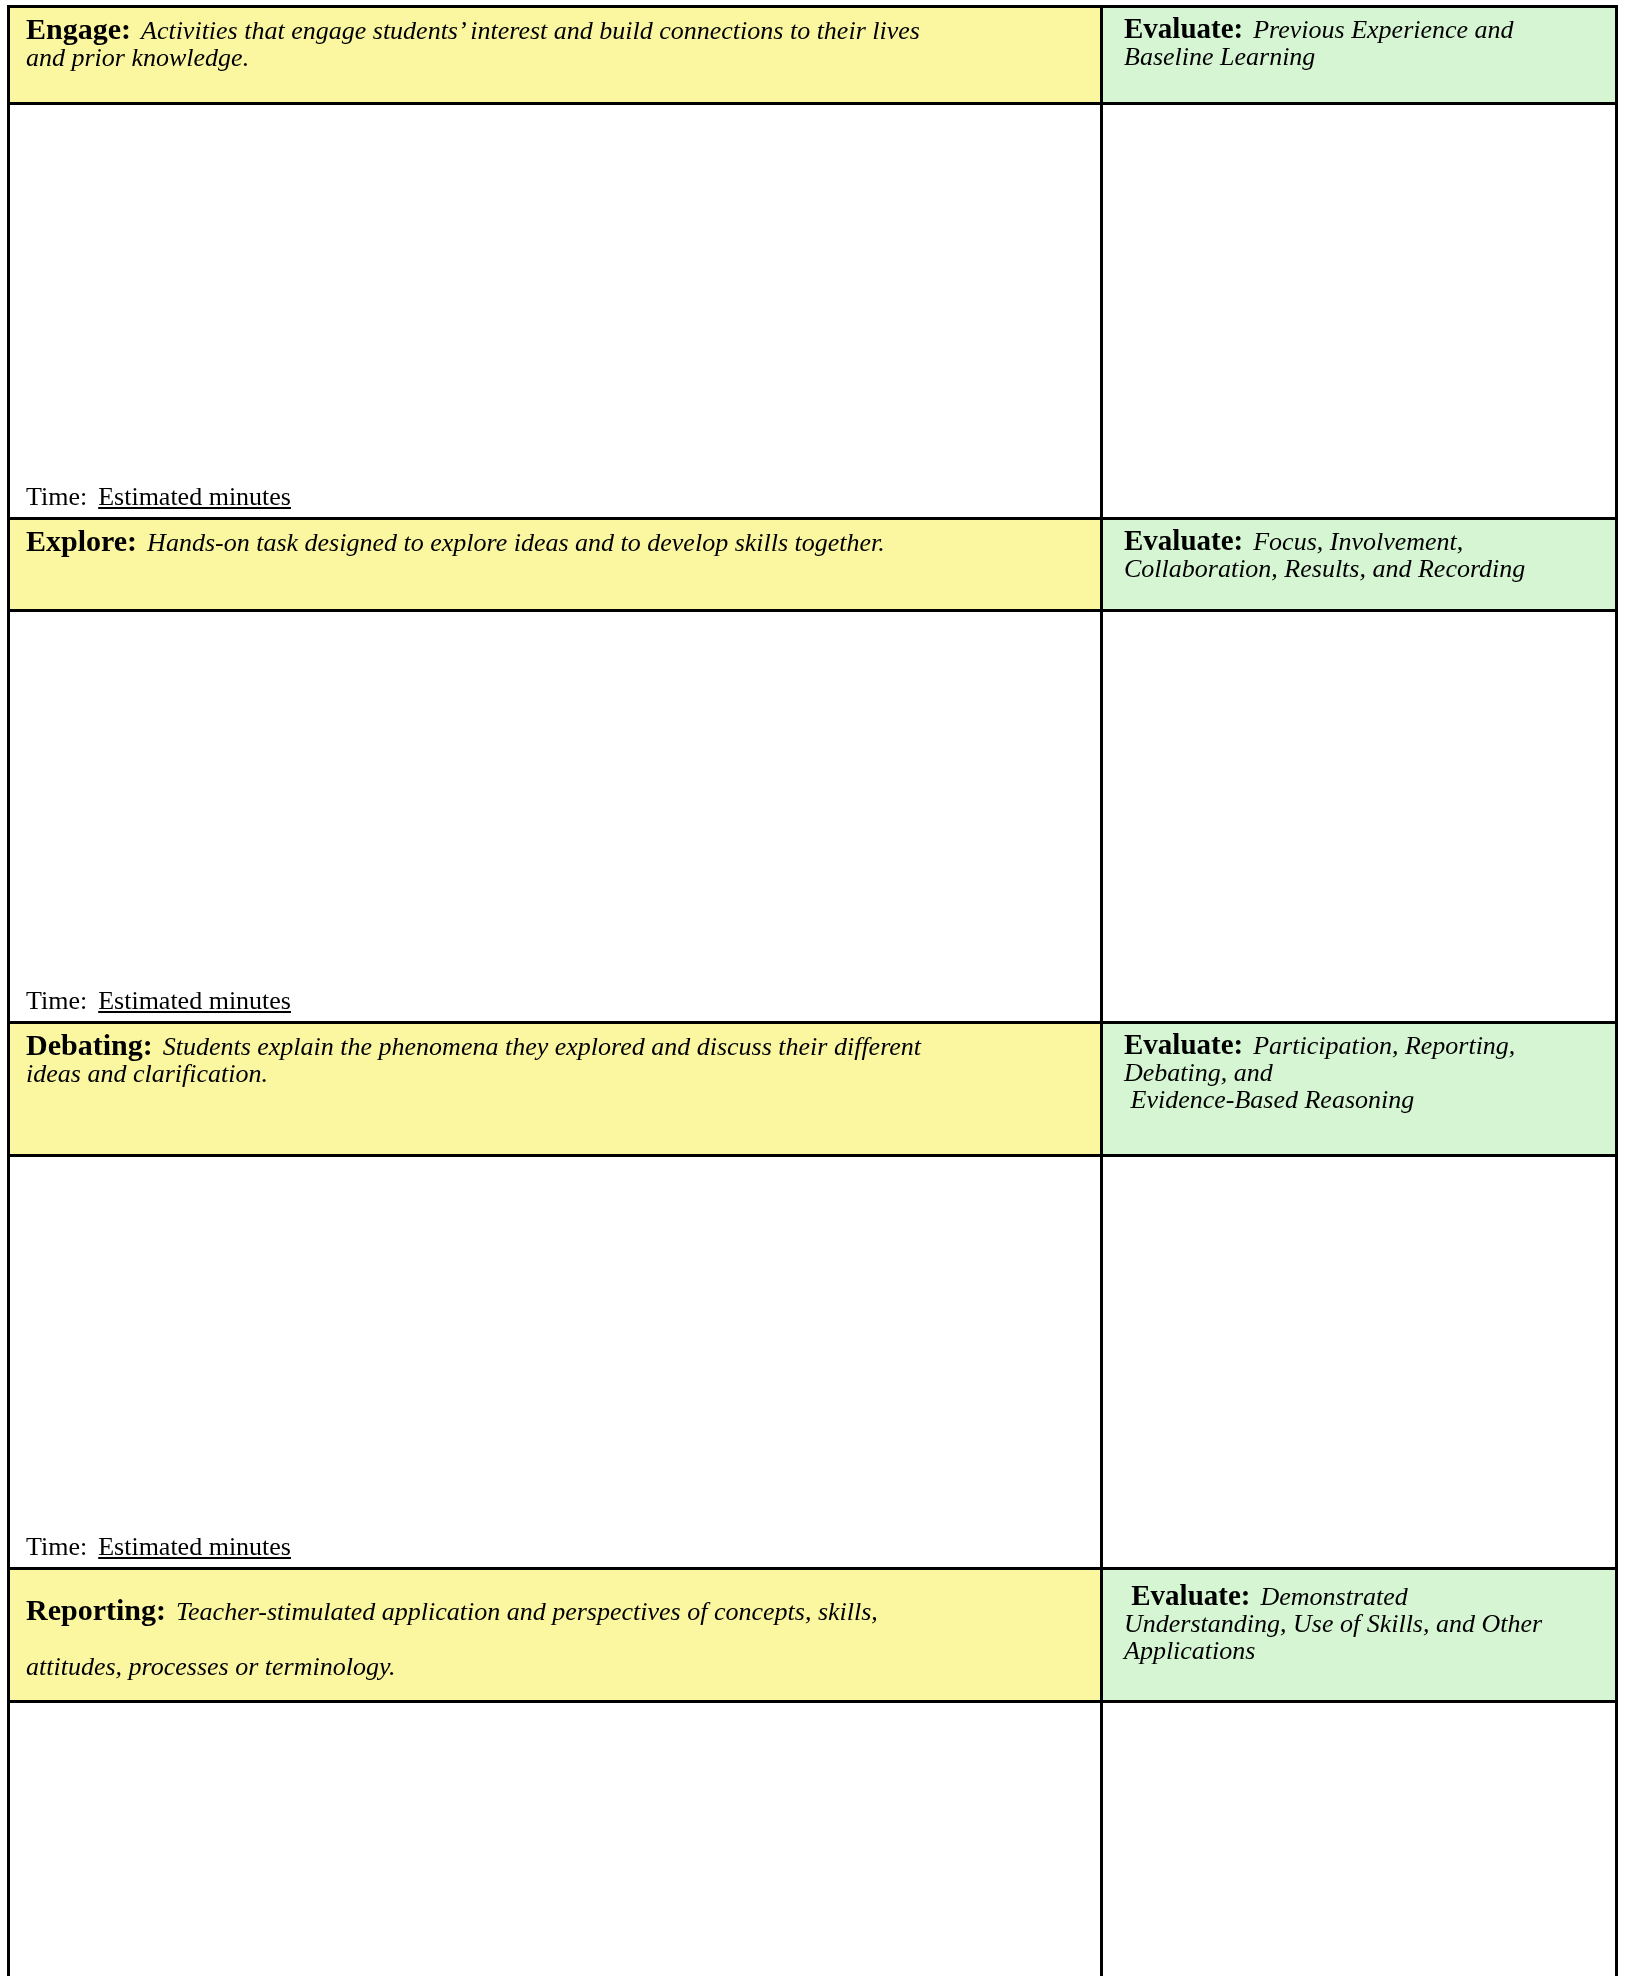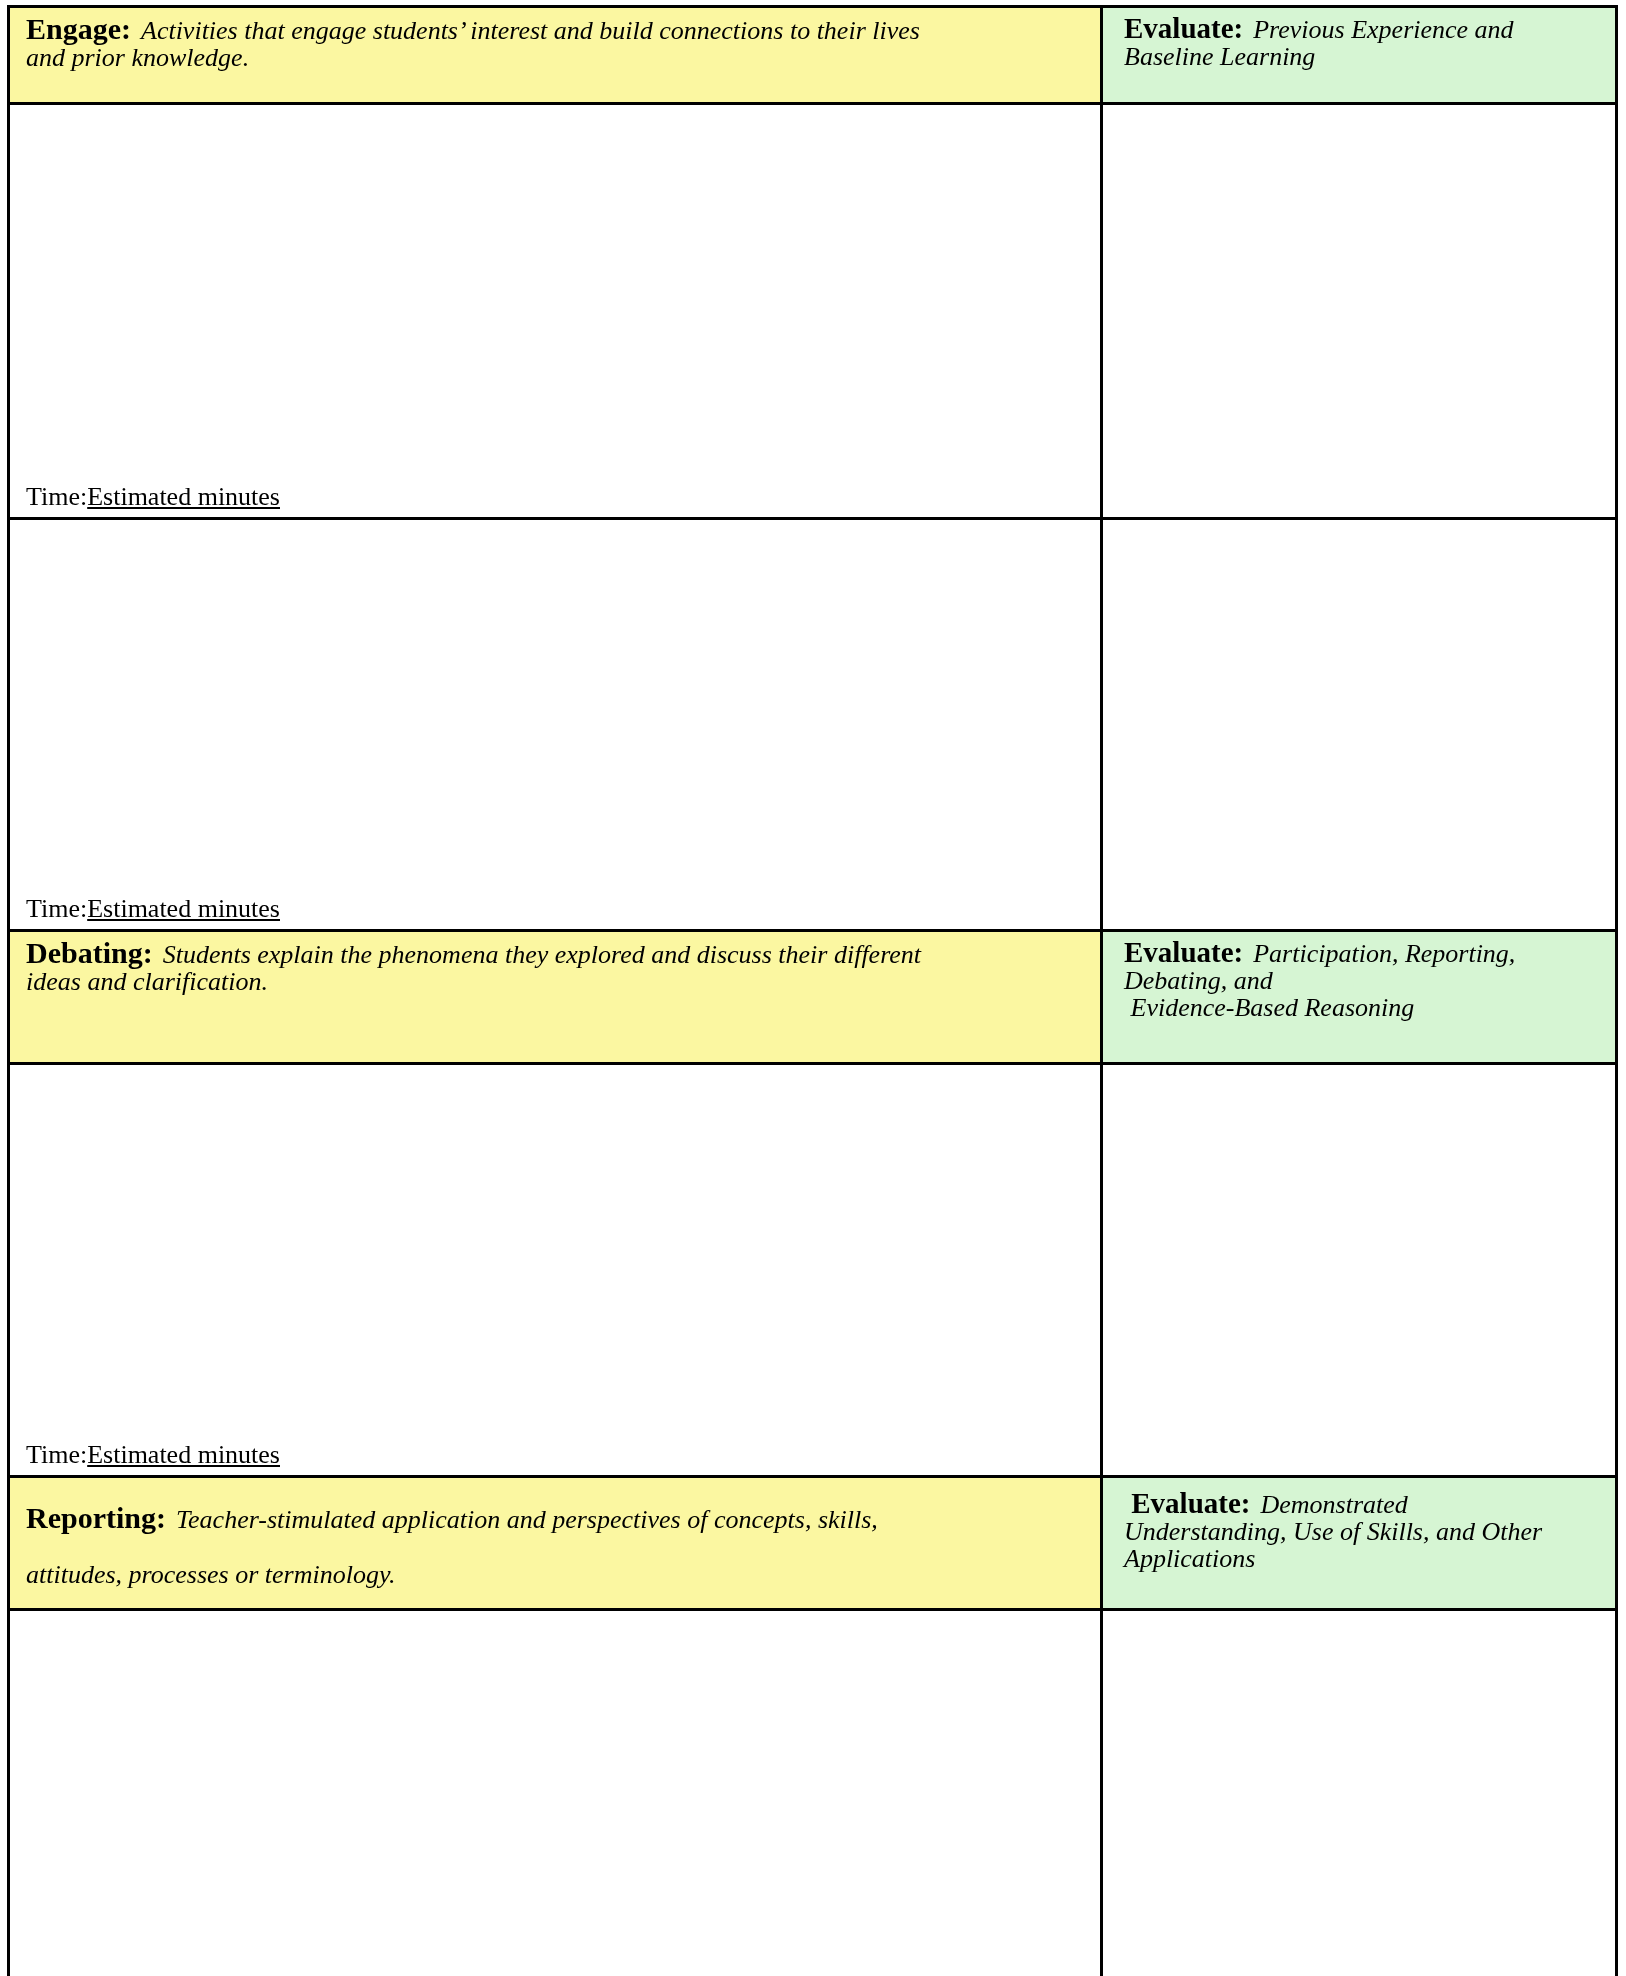--- a/index.html
+++ b/index.html
@@ -32,21 +32,21 @@
   }
   td.hdr.green .kw { font-size:29px; }
   .desc { margin-left:10px; }
   .tall-lines { line-height:55px; }
   td.body { background:#fff; position:relative; }
   .time-line {
     position:absolute; left:16px; bottom:5px;
     font-size:26px; font-style:normal; white-space:nowrap;
   }
   .time-label { font-weight:normal; }
-  .time-value { text-decoration:underline; }
+  .time-value { margin-left:11px; text-decoration:underline; }
   
   tr.h1 td { height:97px; }
   tr.b1 td { height:415px; }
   tr.h2 td { height:92px; }
   tr.b2 td { height:412px; }
   tr.h3 td { height:133px; }
   tr.b3 td { height:413px; }
   tr.h4 td { height:133px; padding-top:12px; }
   tr.b4 td { height:420px; }
 </style>
@@ -71,20 +71,29 @@
 Baseline Learning</span></p>
       </td>
     </tr>
     <tr class="b1">
       <td class="body">
         <p class="time-line"><span class="time-label">Time:</span><span class="time-value">Estimated minutes</span></p>
       </td>
       <td class="body"></td>
     </tr>
 
+    <tr class="h2">
+      <td class="hdr yellow">
+        <p class="cell-text"><span class="kw">Explore:</span><span class="desc">Hands-on task designed to explore ideas and to develop skills together.</span></p>
+      </td>
+      <td class="hdr green">
+        <p class="cell-text"><span class="kw">Evaluate:</span><span class="desc">Focus, Involvement,
+Collaboration, Results, and Recording</span></p>
+      </td>
+    </tr>
     <tr class="b2">
       <td class="body">
         <p class="time-line"><span class="time-label">Time:</span><span class="time-value">Estimated minutes</span></p>
       </td>
       <td class="body"></td>
     </tr>
 
     <tr class="h3">
       <td class="hdr yellow">
         <p class="cell-text"><span class="kw">Debating:</span><span class="desc">Students explain the phenomena they explored and discuss their different

